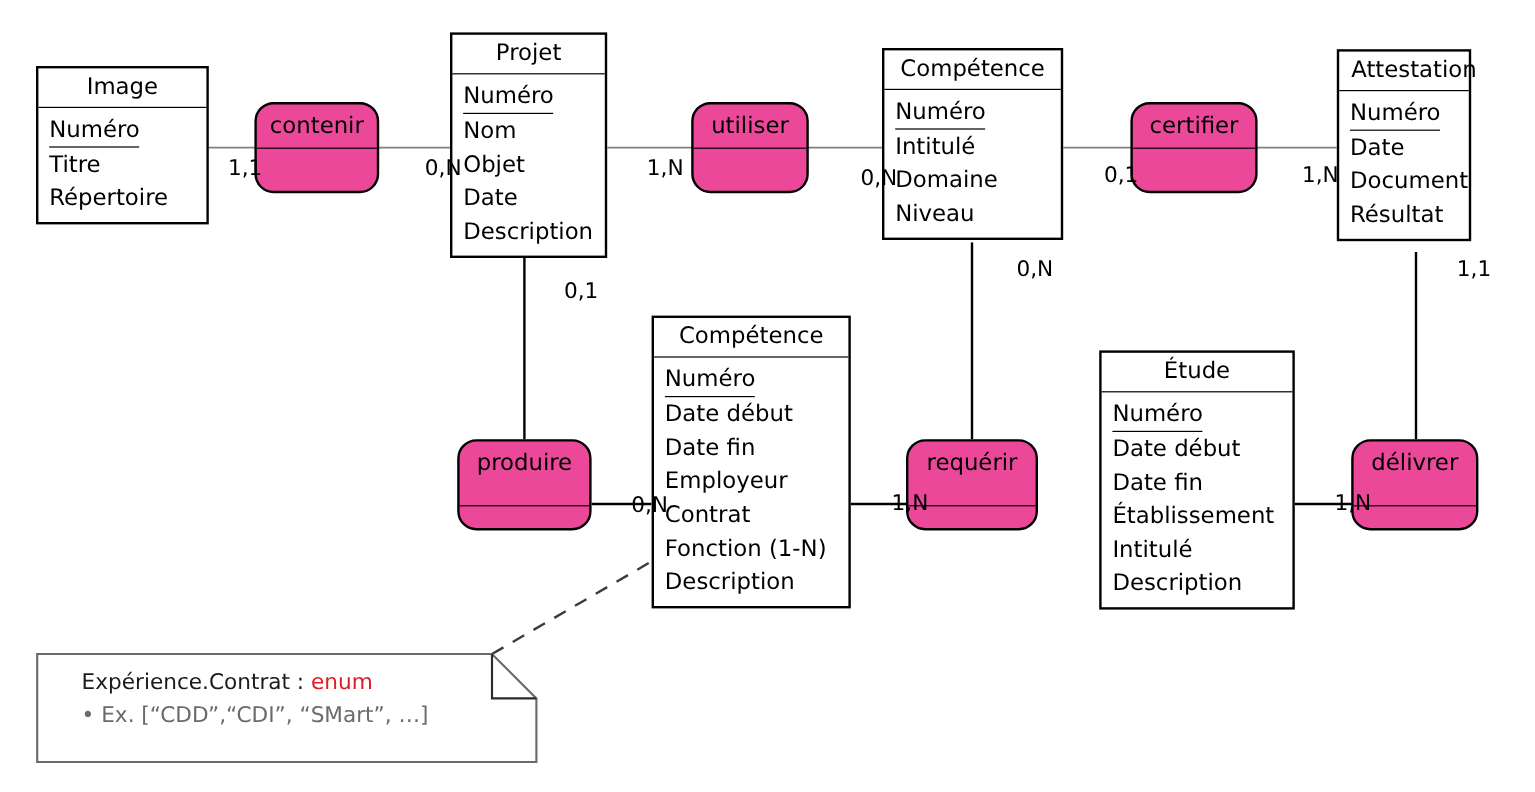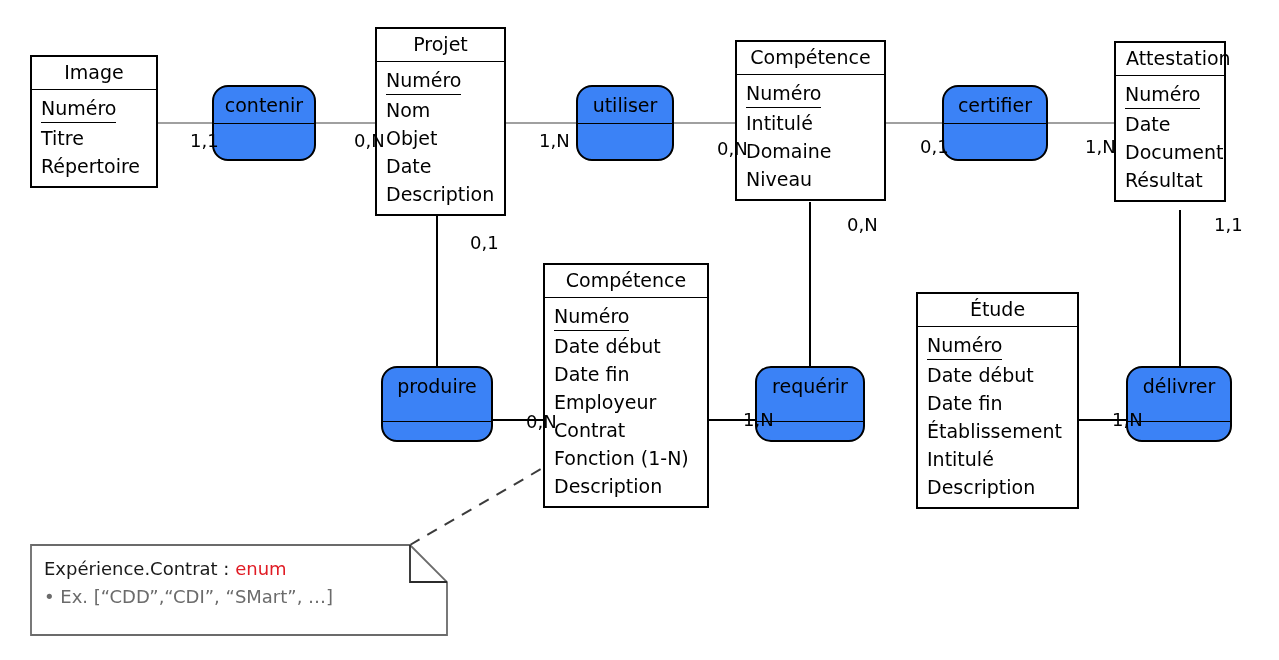--- a/index.html
+++ b/index.html
@@ -62,21 +62,21 @@
     border-bottom: 1.6px solid #000000;
   }
   .attr-pk-row { line-height: 28px; }
 
   
   .rel {
     position: absolute;
     box-sizing: border-box;
     border: 2.5px solid #000000;
     border-radius: 16px;
-    background: #3b82f6;
+    background: #ec4899;
     z-index: 6;
   }
   .rel .rel-label {
     text-align: center;
     font-size: 19px;
     line-height: 19px;
     color: #000000;
     padding-top: 9px;
     white-space: nowrap;
   }
@@ -100,20 +100,21 @@
   }
 
   
   .note {
     position: absolute;
     z-index: 8;
   }
   .note-text {
     position: absolute;
     z-index: 9;
+    margin-left: 24px;
   }
   .note-line1 {
     font-size: 18px;
     line-height: 22px;
     color: #1a1a1a;
     white-space: nowrap;
   }
   .note-line1 .enum {
     color: #e01b24;
   }
@@ -149,21 +150,21 @@
 
     <line x1="810" y1="202" x2="810" y2="366" stroke="#000000" stroke-width="2"></line>
 
     <line x1="1180" y1="210" x2="1180" y2="366" stroke="#000000" stroke-width="2"></line>
 
     <line x1="1079" y1="420" x2="1128" y2="420" stroke="#000000" stroke-width="2"></line>
 
     <line x1="410" y1="545" x2="541" y2="469" stroke="#3b3b3b" stroke-width="2" stroke-dasharray="11,9"></line>
   </svg>
 
-  <div class="entity" style="left:30px; top:55px; width:128px;">
+  <div class="entity" style="left:30px; top:55px; width:144px;">
     <div class="ent-title">Image</div>
     <div class="ent-attrs">
       <div class="attr-pk-row">
         <span class="attr pk">Numéro</span>
       </div>
       <div class="attr">Titre</div>
       <div class="attr">Répertoire</div>
     </div>
   </div>
 

